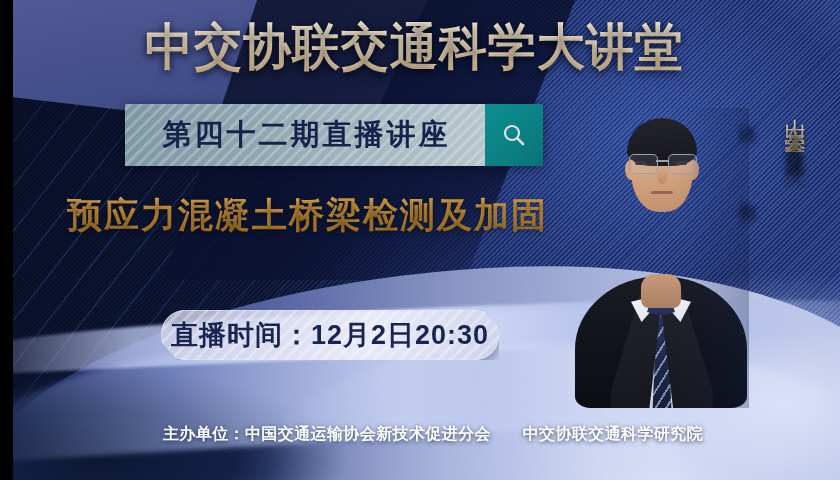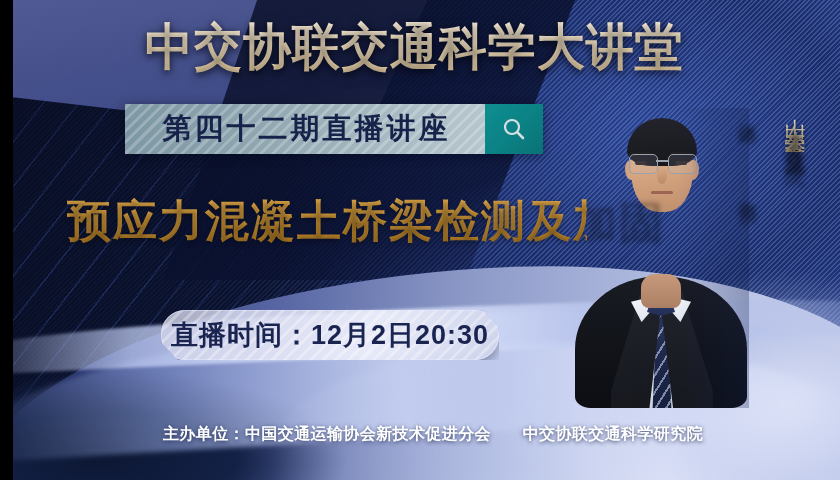--- a/index.html
+++ b/index.html
@@ -342,21 +342,21 @@
     transform-origin: left center;
     text-shadow: 0 2px 6px rgba(0,0,0,.38);
     filter: drop-shadow(0 2px 5px rgba(2,6,22,.55));
   }
 
   
 
   .subtitle-bar {
     position: absolute;
     left: 112px; top: 104px;
-    width: 418px; height: 50px;
+    width: 418px; height: 62px;
     display: flex;
     align-items: stretch;
     box-shadow: 0 2px 10px rgba(2,6,22,.45);
   }
   .subtitle-fill {
     position: relative;
     flex: 1;
     background: linear-gradient(90deg, #7d97a4 0%, #90a7b1 38%, #a7bac2 72%, #b6c6cd 100%);
     display: flex;
     align-items: center;
@@ -392,21 +392,21 @@
     justify-content: center;
   }
   .search-box svg { display: block; }
 
   
 
   .lecture-title {
     position: absolute;
     left: 54px; top: 192px;
     width: 520px;
-    font-size: 44px;
+    font-size: 35px;
     font-weight: 700;
     letter-spacing: 2px;
     white-space: nowrap;
     color: #c9912f;
     background: linear-gradient(180deg, #e6ae4e 0%, #ca9233 52%, #ad7820 100%);
     -webkit-background-clip: text;
             background-clip: text;
     -webkit-text-fill-color: transparent;
     text-shadow: 0 2px 5px rgba(0,0,0,.35);
   }

